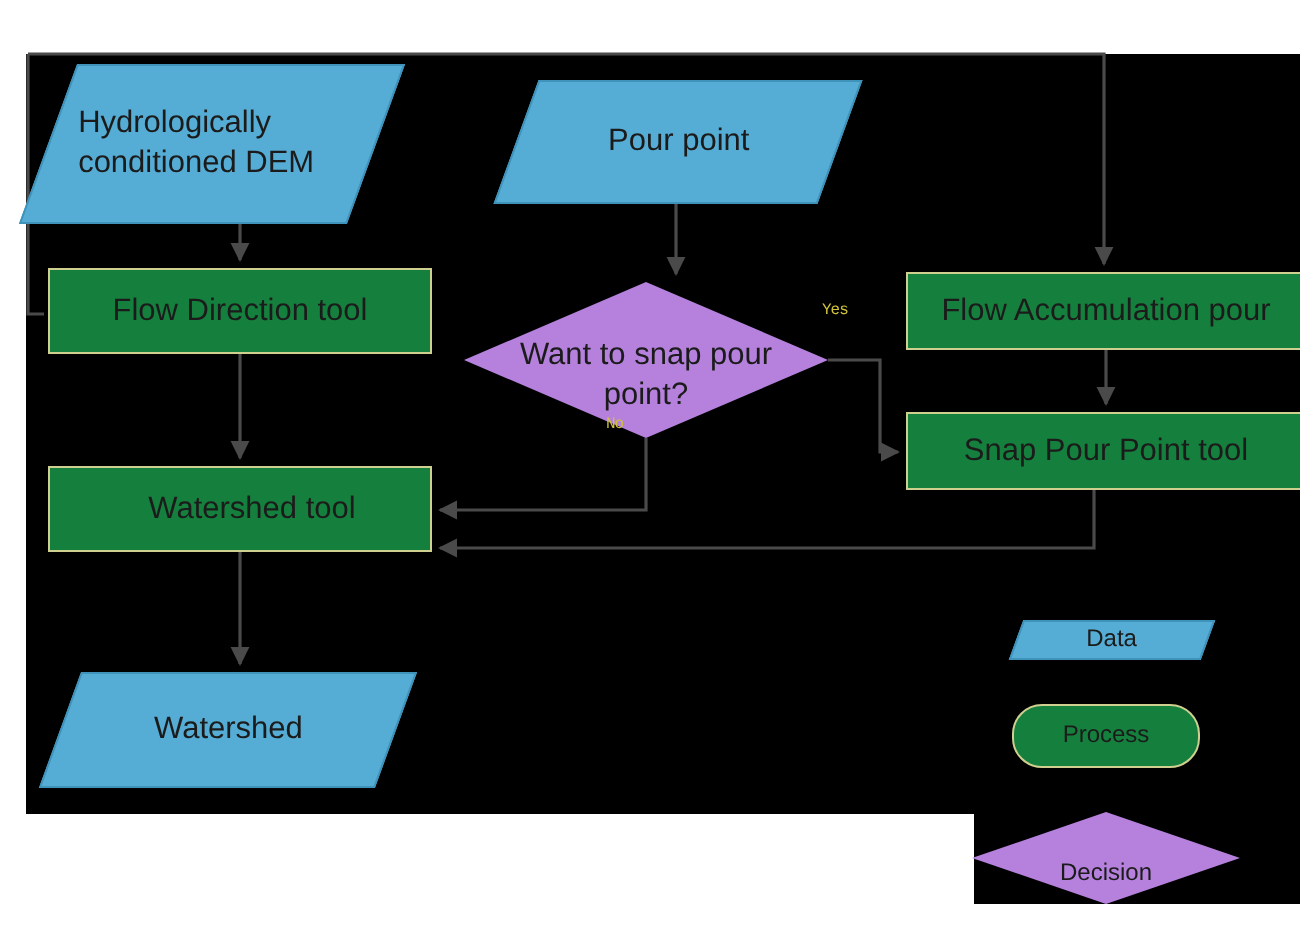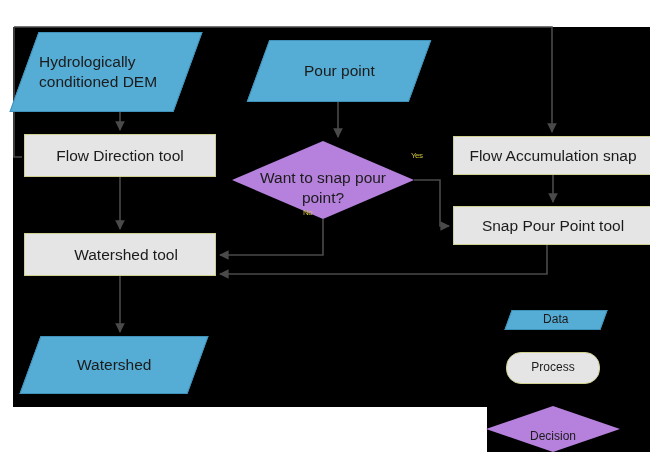--- a/index.html
+++ b/index.html
@@ -60,21 +60,21 @@
   .shape-data {
     background: #55acd4;
     border: 1px solid #3f93ba;
     transform: skewX(-20deg);
   }
   .shape-data .txt {
     transform: skewX(20deg);
   }
   
   .shape-process {
-    background: #e5e5e5;
+    background: #15803d;
     border: 1px solid #cfcf8f;
   }
   
   .shape-decision {
     background: transparent;
     border: none;
   }
   .shape-decision .diamond-fill {
     position: absolute;
     left: 0;
@@ -100,21 +100,21 @@
   #n-flowacc   { left: 453px; top: 136px; width: 200px; height: 39px;  font-size: 15.5px; }
   #n-snap      { left: 453px; top: 206px; width: 200px; height: 39px;  font-size: 15.5px; }
   
   #lg-data     { left: 508px; top: 310px; width: 96px;  height: 20px;  font-size: 12px; }
   #lg-process  { left: 506px; top: 352px; width: 94px;  height: 32px;  font-size: 12px; border-radius: 15px; }
   #lg-decision { left: 486px; top: 406px; width: 134px; height: 46px;  font-size: 12px; }
   
   .branch-label {
     position: absolute;
     font-size: 8px;
-    font-family: Liberation Sans, sans-serif;
+    font-family: Liberation Mono, monospace;
     letter-spacing: -0.5px;
   }
   #lbl-yes { left: 411px; top: 151px; color: #cfc23a; }
   #lbl-no  { left: 303px; top: 208px; color: #cfc23a; }
 </style>
 </head>
 <body>
 
 <div id="canvas">
 
@@ -157,21 +157,21 @@
 
   <div id="n-pour" class="node shape-data">
     <span class="txt">Pour point</span>
   </div>
 
   <div id="n-flowdir" class="node shape-process">
     <span class="txt">Flow Direction tool</span>
   </div>
 
   <div id="n-flowacc" class="node shape-process">
-    <span class="txt">Flow Accumulation snap</span>
+    <span class="txt">Flow Accumulation pour</span>
   </div>
 
   <div id="n-decision" class="node shape-decision">
     <span class="diamond-fill"></span>
     <span class="txt">Want to snap pour point?</span>
   </div>
 
   <div id="n-snap" class="node shape-process">
     <span class="txt">Snap Pour Point tool</span>
   </div>

